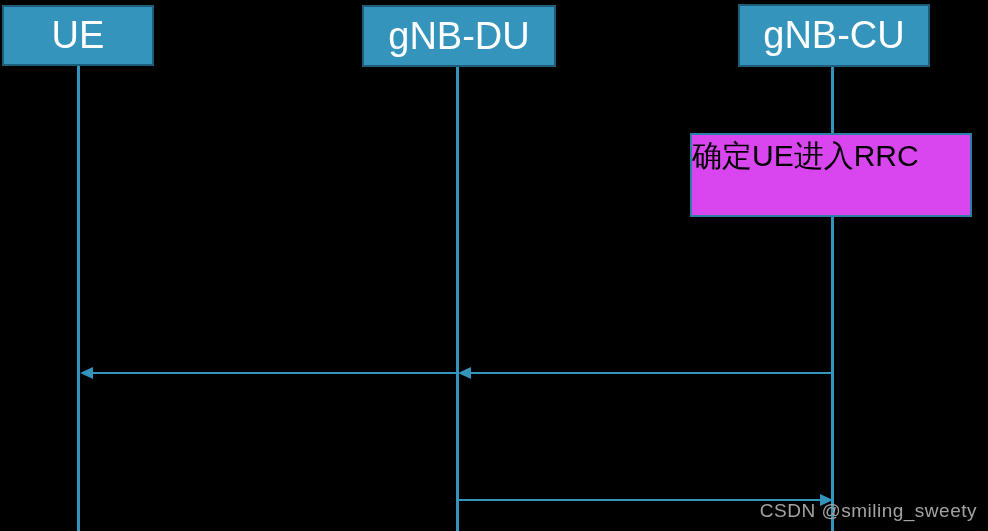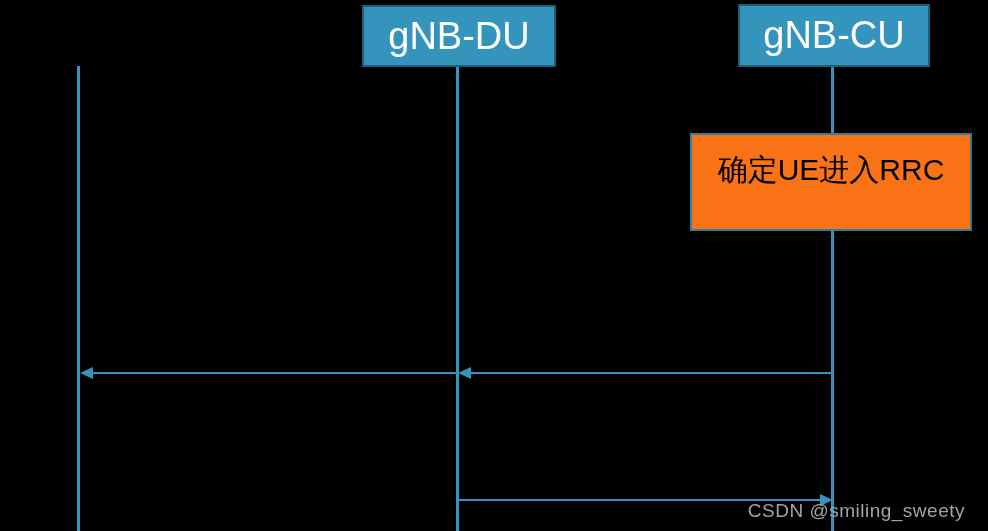--- a/index.html
+++ b/index.html
@@ -42,27 +42,27 @@
   #lifeline-du { left: 456px; top: 67px; height: 464px; }
   #lifeline-cu { left: 831px; top: 67px; height: 464px; }
 
   
   .note {
     position: absolute;
     left: 690px;
     top: 133px;
     width: 278px;
     height: 79px;
-    background: #f97316;
+    background: #d946ef;
     border: 2px solid #2b80a4;
     color: #000000;
     font-size: 30px;
     line-height: 39px;
-    text-align: center;
-    padding-top: 15px;
+    text-align: left;
+    padding-top: 1px;
   }
 
   
   .msg-line {
     position: absolute;
     height: 2px;
     background: #3494bc;
   }
   .msg-head {
     position: absolute;
@@ -77,37 +77,40 @@
   #msg1-line { left: 470px; top: 372px; width: 362px; }
   #msg1-head { left: 458px; top: 367px; }
   #msg2-line { left: 92px;  top: 372px; width: 365px; }
   #msg2-head { left: 80px;  top: 367px; }
   #msg3-line { left: 457px; top: 499px; width: 364px; }
   #msg3-head { left: 820px; top: 494px; }
 
   
   .watermark {
     position: absolute;
-    right: 23px;
+    right: 11px;
     top: 500px;
     color: #a3a3a3;
     font-size: 19px;
     letter-spacing: 0.5px;
     white-space: nowrap;
   }
 </style>
 </head>
 <body>
 
 <div id="canvas">
 
   <div class="lifeline" id="lifeline-ue"></div>
   <div class="lifeline" id="lifeline-du"></div>
   <div class="lifeline" id="lifeline-cu"></div>
 
+  <div class="actor" id="actor-ue">
+    <span>UE</span>
+  </div>
   <div class="actor" id="actor-cu">
     <span>gNB-CU</span>
   </div>
   <div class="actor" id="actor-du">
     <span>gNB-DU</span>
   </div>
 
   <div class="note">
     <div>确定UE进入RRC</div>
   </div>

